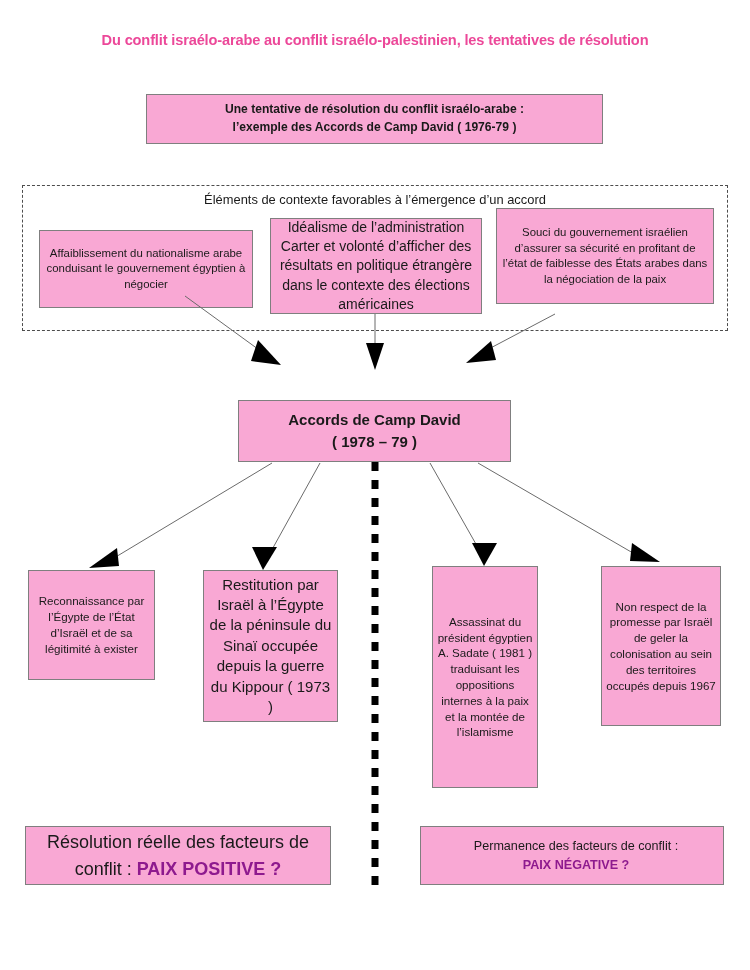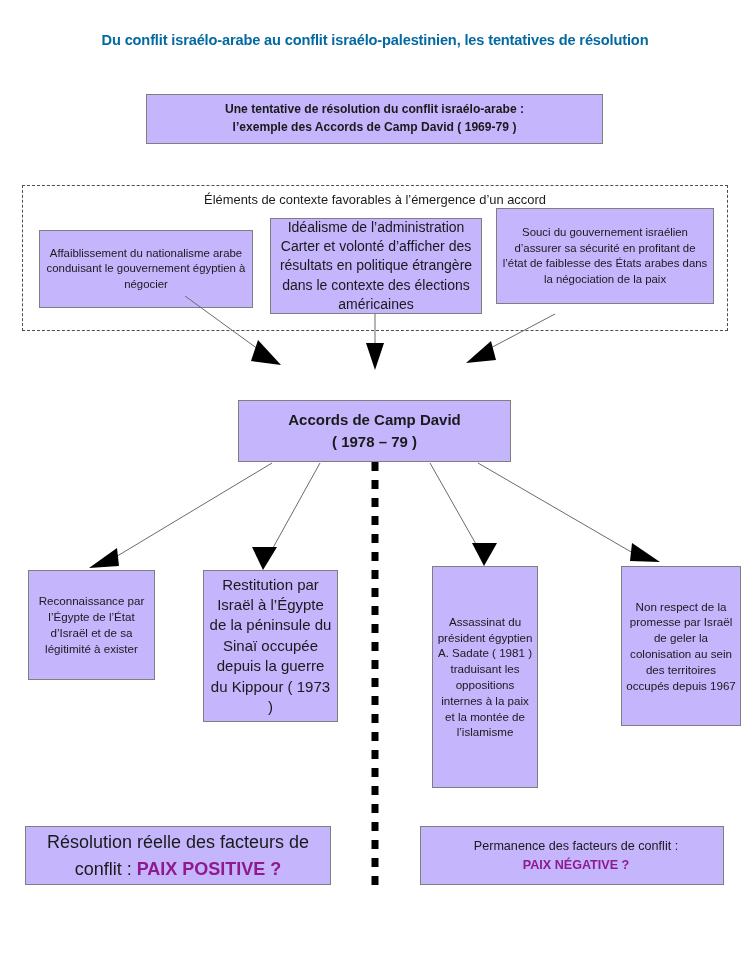--- a/index.html
+++ b/index.html
@@ -24,27 +24,27 @@
   .abs { position: absolute; box-sizing: border-box; }
 
   
   #page-title {
     left: 0; top: 32px;
     width: 750px;
     text-align: center;
     font-size: 14.6px;
     font-weight: bold;
     letter-spacing: -0.15px;
-    color: #0369a1;
+    color: #ec4899;
   }
 
   
   .box {
     border: 1px solid #7f7f7f;
-    background: #c4b5fd;
+    background: #f9a8d4;
     display: flex;
     align-items: center;
     justify-content: center;
     text-align: center;
     line-height: 1.36;
   }
   .box .txt { display: block; width: 100%; padding: 0 4px; }
 
   
   #subtitle-box {
@@ -115,21 +115,21 @@
 </head>
 <body>
 
 <div id="stage">
 
   <div class="abs" id="page-title">Du conflit israélo-arabe au conflit israélo-palestinien, les tentatives de résolution</div>
 
   <div class="abs box" id="subtitle-box" style="border-color: rgb(127, 127, 127);">
     <span class="txt">
       <span>Une tentative de résolution du conflit israélo-arabe :</span><br>
-      <span>l’exemple des Accords de Camp David ( 1969-79 )</span>
+      <span>l’exemple des Accords de Camp David ( 1976-79 )</span>
     </span>
   </div>
 
   <div class="abs" id="context-container" style="border-color: rgb(77, 77, 77);"></div>
   <div class="abs" id="context-heading">Éléments de contexte favorables à l’émergence d’un accord</div>
 
   <div class="abs box" id="ctx-box-0" style="border-color: rgb(127, 127, 127); margin-top: 12px;">
     <span class="txt">Affaiblissement du nationalisme arabe conduisant le gouvernement égyptien à négocier</span>
   </div>
   <div class="abs box" id="ctx-box-1" style="border-color: rgb(127, 127, 127);">
@@ -148,21 +148,21 @@
 
   <div class="abs box" id="out-box-0" style="border-color: rgb(127, 127, 127);">
     <span class="txt">Reconnaissance par l’Égypte de l’État d’Israël et de sa légitimité à exister</span>
   </div>
   <div class="abs box" id="out-box-1" style="border-color: rgb(127, 127, 127);">
     <span class="txt">Restitution par Israël à l’Égypte de la péninsule du Sinaï occupée depuis la guerre du Kippour ( 1973 )</span>
   </div>
   <div class="abs box" id="out-box-2" style="border-color: rgb(127, 127, 127);">
     <span class="txt">Assassinat du président égyptien A. Sadate ( 1981 ) traduisant les oppositions internes à la paix et la montée de l’islamisme</span>
   </div>
-  <div class="abs box" id="out-box-3" style="border-color: rgb(127, 127, 127); margin-left: 20px;">
+  <div class="abs box" id="out-box-3" style="border-color: rgb(127, 127, 127);">
     <span class="txt">Non respect de la promesse par Israël de geler la colonisation au sein des territoires occupés depuis 1967</span>
   </div>
 
   <div class="abs box" id="concl-box-0" style="border-color: rgb(127, 127, 127);">
     <span class="txt">
       <span>Résolution réelle des facteurs de conflit : </span><span class="accent" style="color: rgb(142, 26, 142);">PAIX POSITIVE ?</span>
     </span>
   </div>
   <div class="abs box" id="concl-box-1" style="border-color: rgb(127, 127, 127);">
     <span class="txt">

